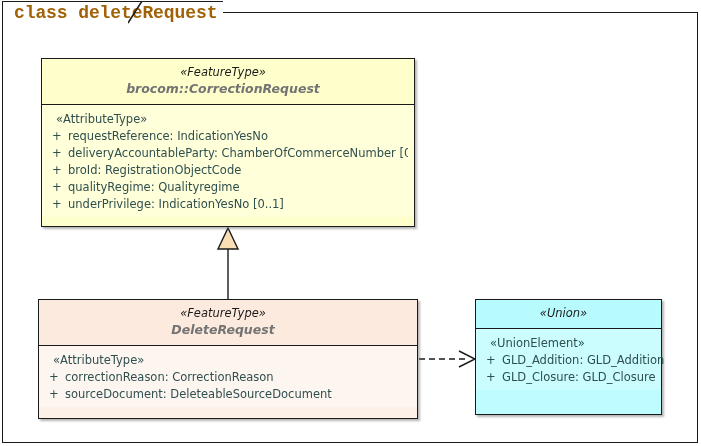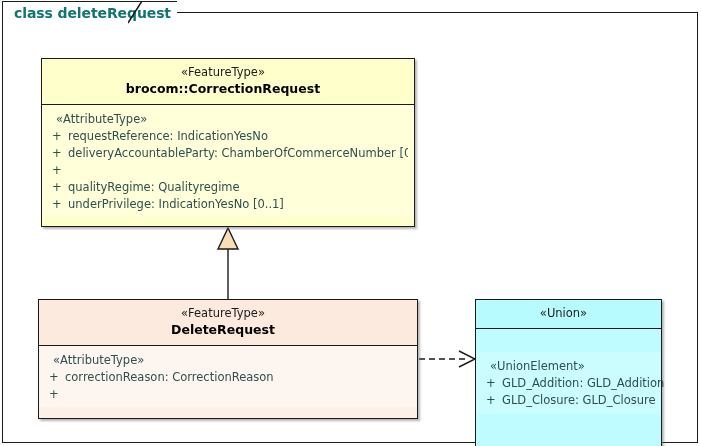--- a/index.html
+++ b/index.html
@@ -41,26 +41,27 @@
     border-left: 1.5px solid #1a1a1a;
     border-top: 1.5px solid #1a1a1a;
     box-sizing: border-box;
     background: #ffffff;
     display: flex;
     align-items: center;
     padding: 0 0 0 11px;
     z-index: 6;
   }
   .title-tab-label {
-    font-size: 14px;
+    font-size: 18px;
     font-weight: bold;
-    color: #0f766e;
+    color: #a16207;
     letter-spacing: -0.1px;
     white-space: nowrap;
     padding-right: 6px;
+    font-family: Liberation Mono, monospace;
   }
   .title-tab-slant {
     position: absolute;
     left: 128px;
     top: 1px;
     width: 26px;
     height: 23px;
     z-index: 6;
   }
 
@@ -70,31 +71,32 @@
     box-sizing: border-box;
     border: 1.4px solid #1a1a1a;
     box-shadow: 2px 2px 2px rgba(120,120,120,0.55);
     z-index: 3;
   }
   .uml-header {
     box-sizing: border-box;
     border-bottom: 1.4px solid #1a1a1a;
     text-align: center;
     padding: 6px 14px 7px 4px;
+    font-style: italic;
   }
   .stereotype {
     font-size: 11.5px;
     color: #1b1b1b;
     line-height: 15px;
     white-space: nowrap;
   }
   .class-name {
     font-size: 12.5px;
     font-weight: bold;
-    color: #000000;
+    color: #737373;
     line-height: 17px;
     white-space: nowrap;
   }
   .class-name.underlined {
     text-decoration: underline;
   }
   .uml-body {
     box-sizing: border-box;
     padding: 6px 6px 4px 4px;
   }
@@ -145,25 +147,25 @@
     height: 120px;
     background: #fdf0e6;
   }
   #class-delete-request .uml-header { background: #fdeade; }
   #class-delete-request .uml-body  { background: #fdf6f0; }
 
   #class-deleteable-source-document {
     left: 475px;
     top: 299px;
     width: 187px;
-    height: 148px;
+    height: 116px;
     background: #bffcff;
   }
   #class-deleteable-source-document .uml-header { background: #b8fbff; }
-  #class-deleteable-source-document .uml-body  { background: #cbfdff; margin-top: 23px; }
+  #class-deleteable-source-document .uml-body  { background: #cbfdff; }
   #class-deleteable-source-document .attr-text {
     overflow: visible;
     text-align: center;
   }
 
   
   .connector-svg {
     position: absolute;
     left: 0;
     top: 0;
@@ -227,20 +229,21 @@
       <div class="attr-row">
         <span class="attr-vis">+</span>
         <span class="attr-text">requestReference: IndicationYesNo</span>
       </div>
       <div class="attr-row">
         <span class="attr-vis">+</span>
         <span class="attr-text">deliveryAccountableParty: ChamberOfCommerceNumber [0..1]</span>
       </div>
       <div class="attr-row">
         <span class="attr-vis">+</span>
+        <span class="attr-text">broId: RegistrationObjectCode</span>
       </div>
       <div class="attr-row">
         <span class="attr-vis">+</span>
         <span class="attr-text">qualityRegime: Qualityregime</span>
       </div>
       <div class="attr-row">
         <span class="attr-vis">+</span>
         <span class="attr-text">underPrivilege: IndicationYesNo [0..1]</span>
       </div>
     </div>
@@ -252,20 +255,21 @@
       <div class="class-name">DeleteRequest</div>
     </div>
     <div class="uml-body">
       <div class="compartment-stereotype">«AttributeType»</div>
       <div class="attr-row">
         <span class="attr-vis">+</span>
         <span class="attr-text">correctionReason: CorrectionReason</span>
       </div>
       <div class="attr-row">
         <span class="attr-vis">+</span>
+        <span class="attr-text">sourceDocument: DeleteableSourceDocument</span>
       </div>
     </div>
   </div>
 
   <div class="uml-class" id="class-deleteable-source-document">
     <div class="uml-header">
       <div class="stereotype">«Union»</div>
     </div>
     <div class="uml-body">
       <div class="compartment-stereotype">«UnionElement»</div>

